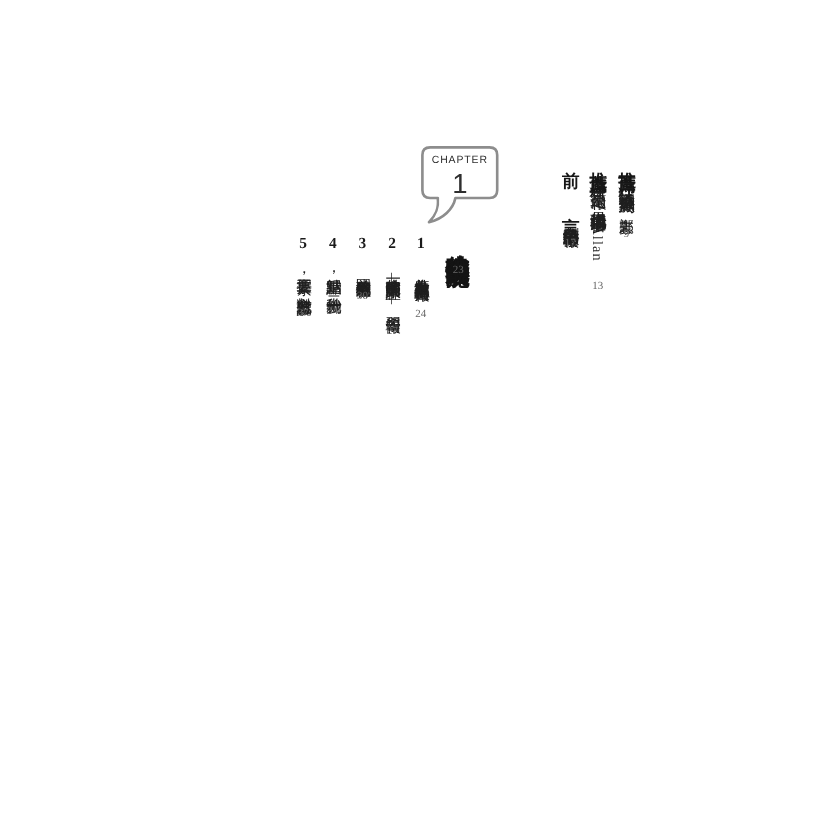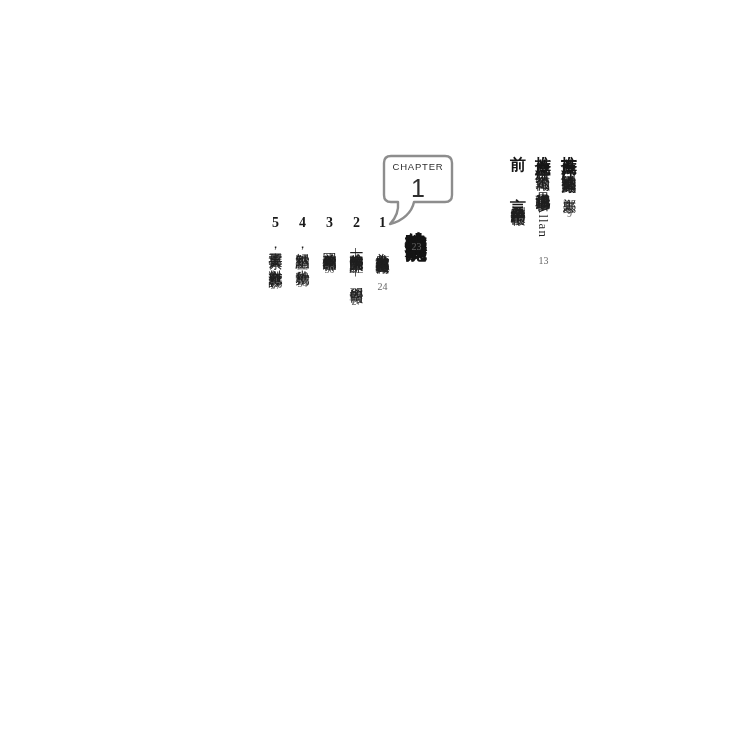--- a/index.html
+++ b/index.html
@@ -51,21 +51,21 @@
     margin-top: 13px;
     text-combine-upright: all;
     -webkit-text-combine: horizontal;
     letter-spacing: 0;
   }
 
   
   .badge {
     position: absolute;
     left: 381px;
-    top: 153px;
+    top: 131px;
     width: 74px;
     height: 76px;
   }
   .badge svg { display: block; }
   .badge-label-text {
     font-family: "Liberation Sans", "DejaVu Sans", sans-serif;
     font-size: 9.5px;
     letter-spacing: 0.8px;
     fill: #2e2e2e;
   }

